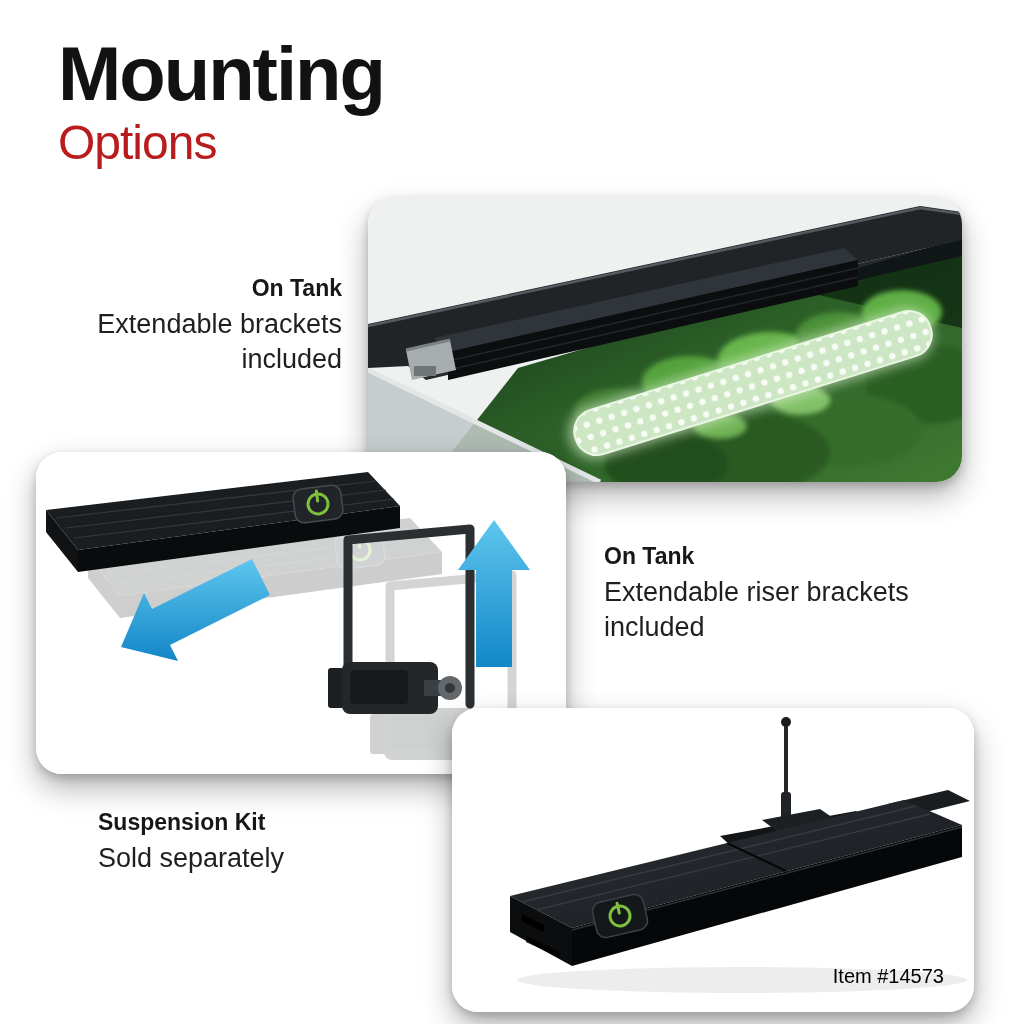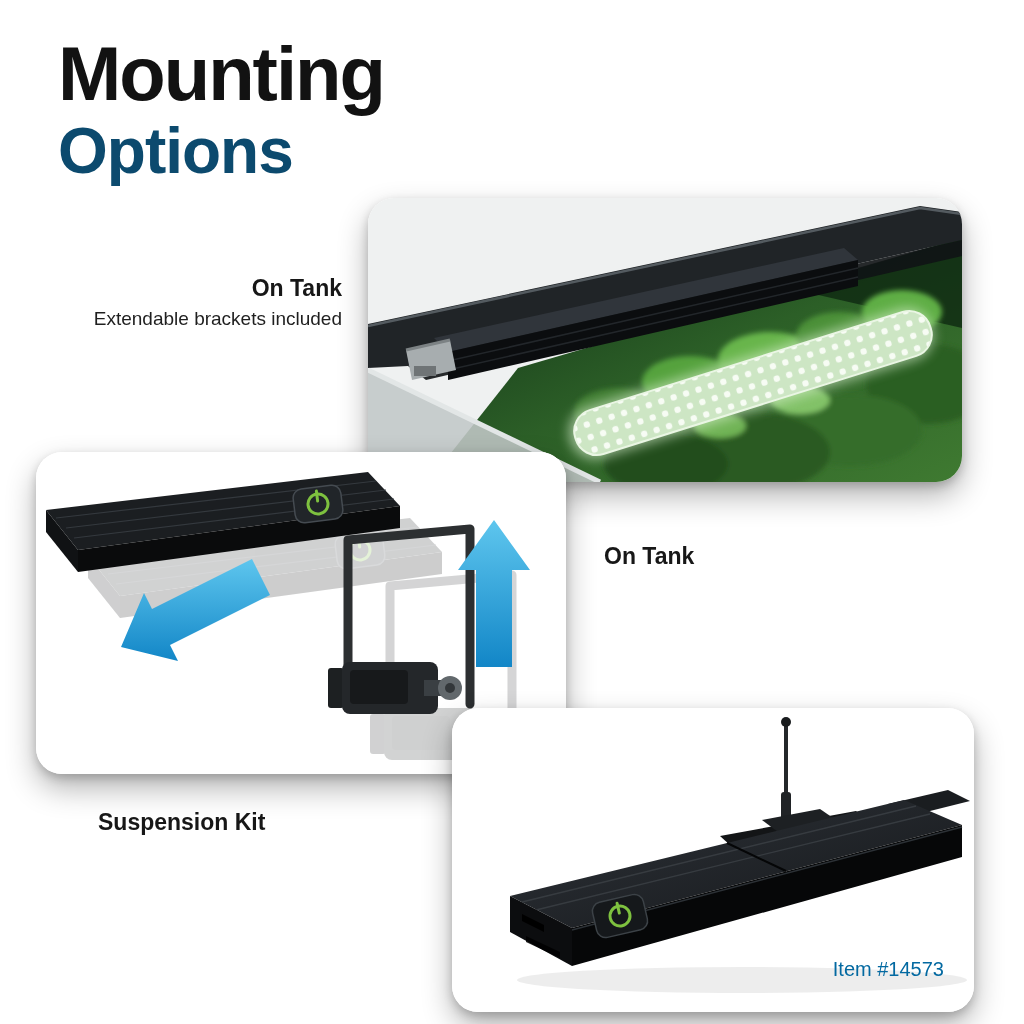--- a/index.html
+++ b/index.html
@@ -1,61 +1,63 @@
 <!DOCTYPE html>
 <html><head>
 <meta charset="utf-8">
 <style>
   * { margin:0; padding:0; box-sizing:border-box; }
   html,body { width:1024px; height:1024px; background:#ffffff; font-family:"Liberation Sans", sans-serif; }
   .canvas { position:relative; width:1024px; height:1024px; background:#ffffff; overflow:hidden; }
 
   .title-block { position:absolute; left:58px; top:36px; }
   .title-line1 { font-size:76px; font-weight:bold; letter-spacing:-2px; color:#121212; line-height:1.0; }
-  .title-line2 { font-size:64px; font-weight:bold; letter-spacing:-1px; color:#0c4a6e; line-height:1.05; margin-top:6px; }
+  .title-line2 { font-size:48px; font-weight:normal; letter-spacing:-1px; color:#b91c1c; line-height:1.05; margin-top:6px; }
 
   .photo-card { position:absolute; border-radius:26px; overflow:hidden; background:#ffffff;
     box-shadow: 0 14px 30px rgba(0,0,0,0.30), 0 4px 10px rgba(0,0,0,0.18); }
   .photo-card svg { display:block; width:100%; height:100%; }
 
   #card-on-tank-flat  { left:368px; top:198px; width:594px; height:284px; z-index:1; }
   #card-on-tank-riser { left:36px;  top:452px; width:530px; height:322px; z-index:2; }
   #card-suspension    { left:452px; top:708px; width:522px; height:304px; z-index:3; }
 
   .label-block { position:absolute; z-index:5; }
   .label-heading { font-size:23px; font-weight:bold; color:#171717; line-height:1.1; }
-  .label-desc { font-size:19px; font-weight:normal; color:#1f1f1f; line-height:1.28; margin-top:6px; }
+  .label-desc { font-size:27px; font-weight:normal; color:#1f1f1f; line-height:1.28; margin-top:6px; }
 
   #label-on-tank-flat { left:70px; top:276px; width:272px; text-align:right; }
   #label-on-tank-riser { left:604px; top:544px; width:340px; text-align:left; }
   #label-suspension { left:98px; top:810px; width:286px; }
 
-  .item-number { position:absolute; right:30px; bottom:31px; font-size:20px; color:#0369a1; z-index:6; }
+  .item-number { position:absolute; right:30px; bottom:24px; font-size:20px; color:#000000; z-index:6; }
 </style>
 </head>
 <body>
 
 <div class="canvas">
 
   <div class="title-block">
     <div class="title-line1">Mounting</div>
     <div class="title-line2">Options</div>
   </div>
 
   <div class="label-block" id="label-on-tank-flat">
     <div class="label-heading">On Tank</div>
     <div class="label-desc">Extendable brackets included</div>
   </div>
 
   <div class="label-block" id="label-on-tank-riser">
     <div class="label-heading">On Tank</div>
+    <div class="label-desc">Extendable riser brackets included</div>
   </div>
 
   <div class="label-block" id="label-suspension">
     <div class="label-heading">Suspension Kit</div>
+    <div class="label-desc">Sold separately</div>
   </div>
 
   <div class="photo-card" id="card-on-tank-flat">
     <svg viewBox="0 0 594 284">
       <defs>
         <linearGradient id="wg" x1="0" y1="0" x2="1" y2="1">
           <stop offset="0" stop-color="#0f2d16"></stop>
             <stop offset="0.5" stop-color="#2c5f27"></stop>
             <stop offset="1" stop-color="#3f7a31"></stop>
         </linearGradient>

